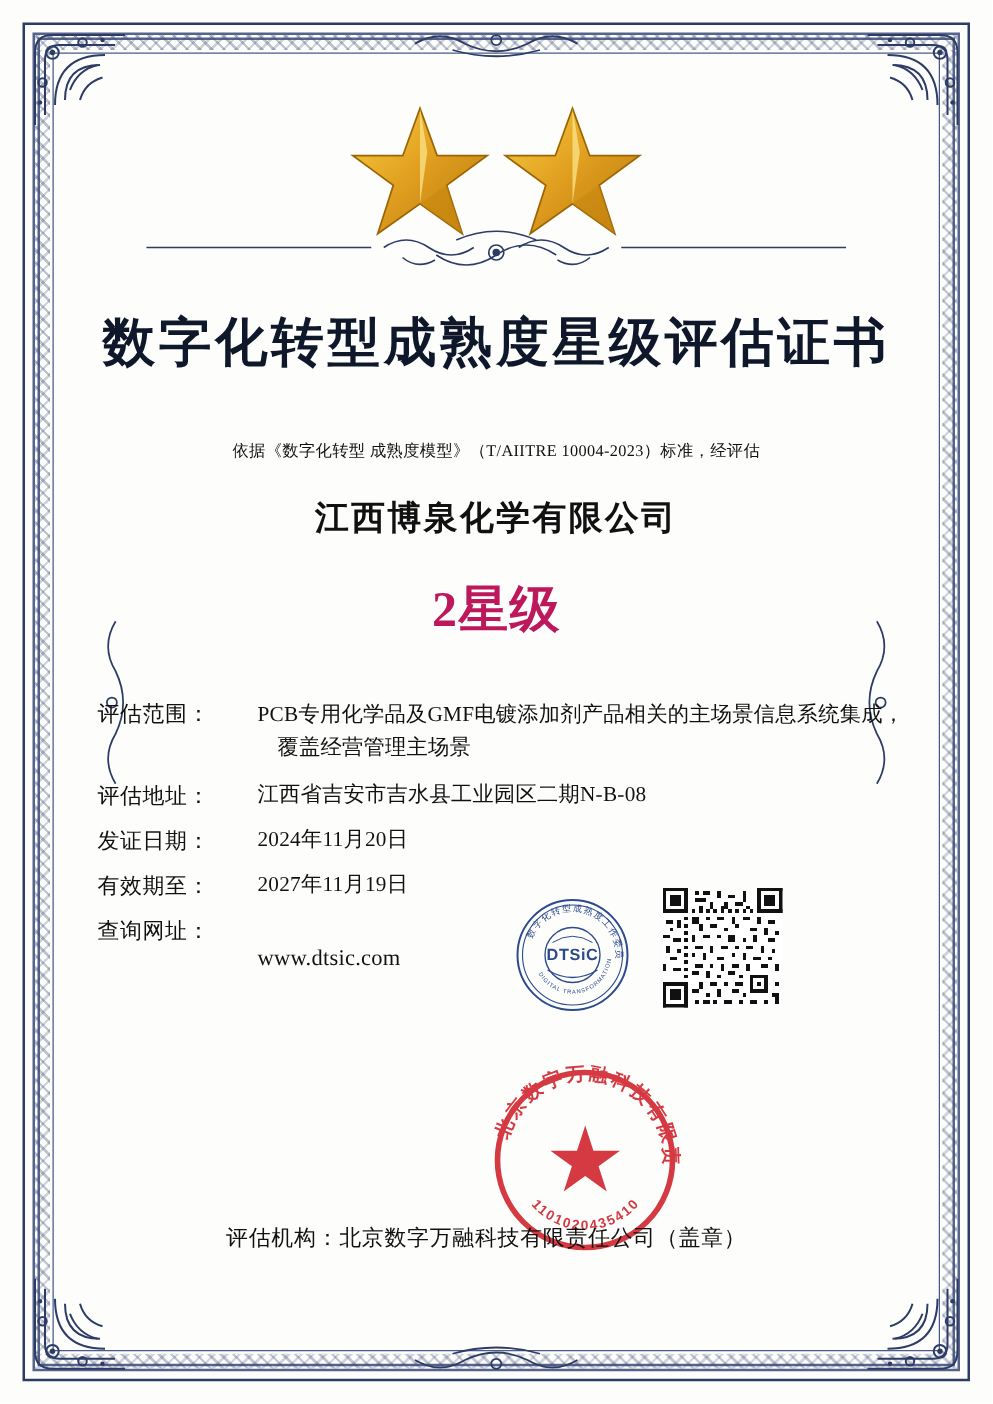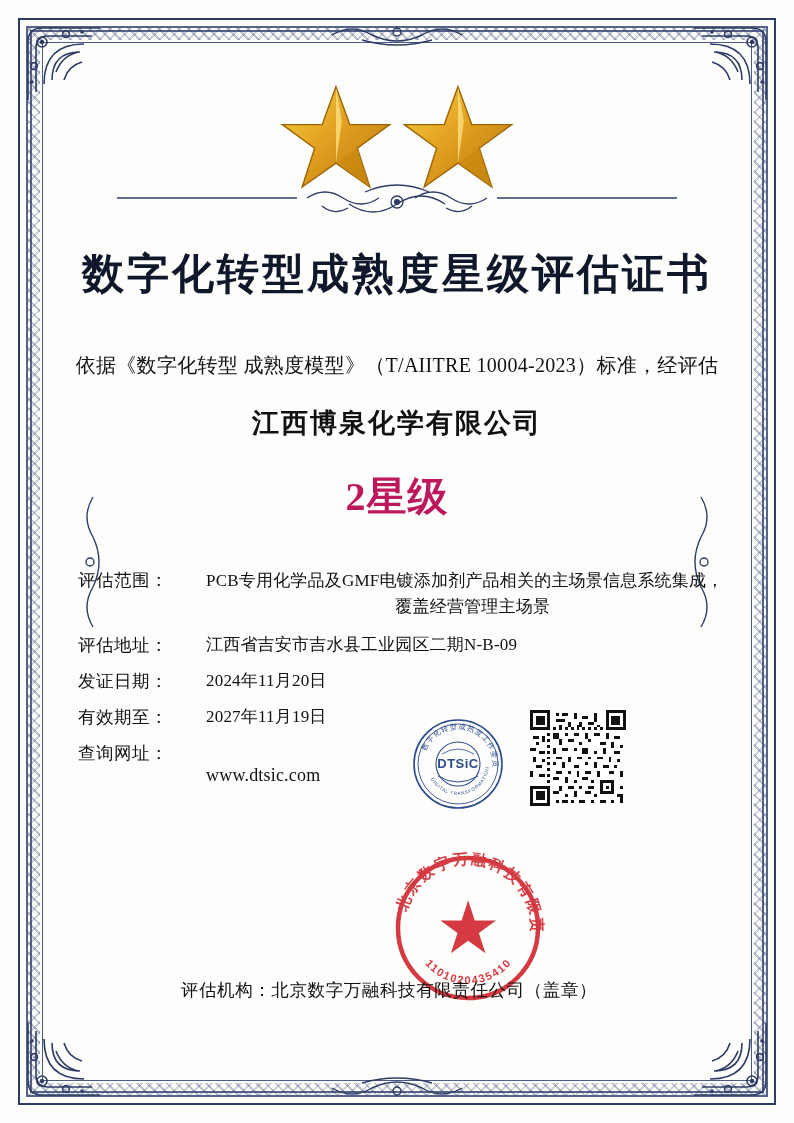--- a/index.html
+++ b/index.html
@@ -124,21 +124,21 @@
     font-size: 42px;
     font-weight: bold;
     color: #0f172a;
     letter-spacing: 3px;
     margin-top: 18px;
     font-family: "Liberation Serif", "DejaVu Serif", serif;
   }
 
   .basis {
     text-align: center;
-    font-size: 20px;
+    font-size: 13px;
     color: #111;
     margin-top: 50px;
     letter-spacing: 0.3px;
   }
 
   .company {
     text-align: center;
     font-size: 27px;
     font-weight: bold;
     color: #111;
@@ -176,21 +176,20 @@
     color: #111;
     margin-left: 6px;
     letter-spacing: 0.2px;
   }
   .field-value.wrap {
     line-height: 1.55;
   }
   .field-value .line2 {
     display: block;
     margin-left: 16px;
-    text-align: center;
   }
   .field-value.latin {
     font-family: "Liberation Serif", "DejaVu Serif", serif;
     font-size: 18px;
     margin-top: 24px;
   }
 
   
   .dtsic-logo {
     position: absolute;
@@ -411,21 +410,21 @@
       <div class="field-row">
         <div class="field-label">评估范围：</div>
         <div class="field-value wrap">
           <span>PCB专用化学品及GMF电镀添加剂产品相关的主场景信息系统集成，</span>
           <span class="line2">覆盖经营管理主场景</span>
         </div>
       </div>
 
       <div class="field-row">
         <div class="field-label">评估地址：</div>
-        <div class="field-value">江西省吉安市吉水县工业园区二期N-B-09</div>
+        <div class="field-value">江西省吉安市吉水县工业园区二期N-B-08</div>
       </div>
 
       <div class="field-row">
         <div class="field-label">发证日期：</div>
         <div class="field-value">2024年11月20日</div>
       </div>
 
       <div class="field-row">
         <div class="field-label">有效期至：</div>
         <div class="field-value">2027年11月19日</div>

